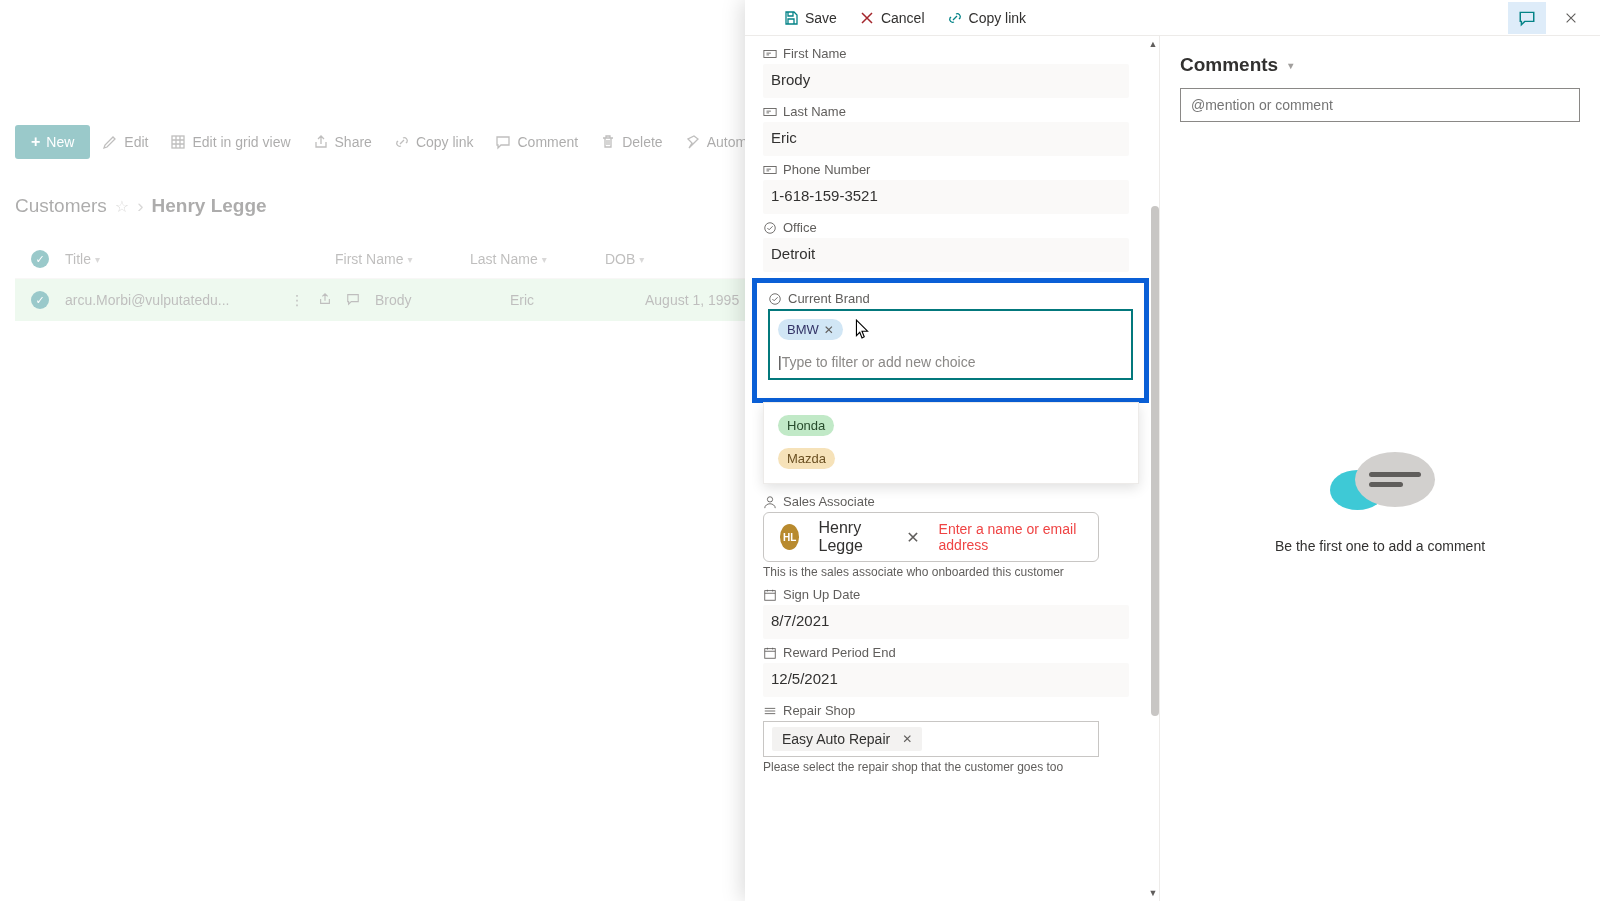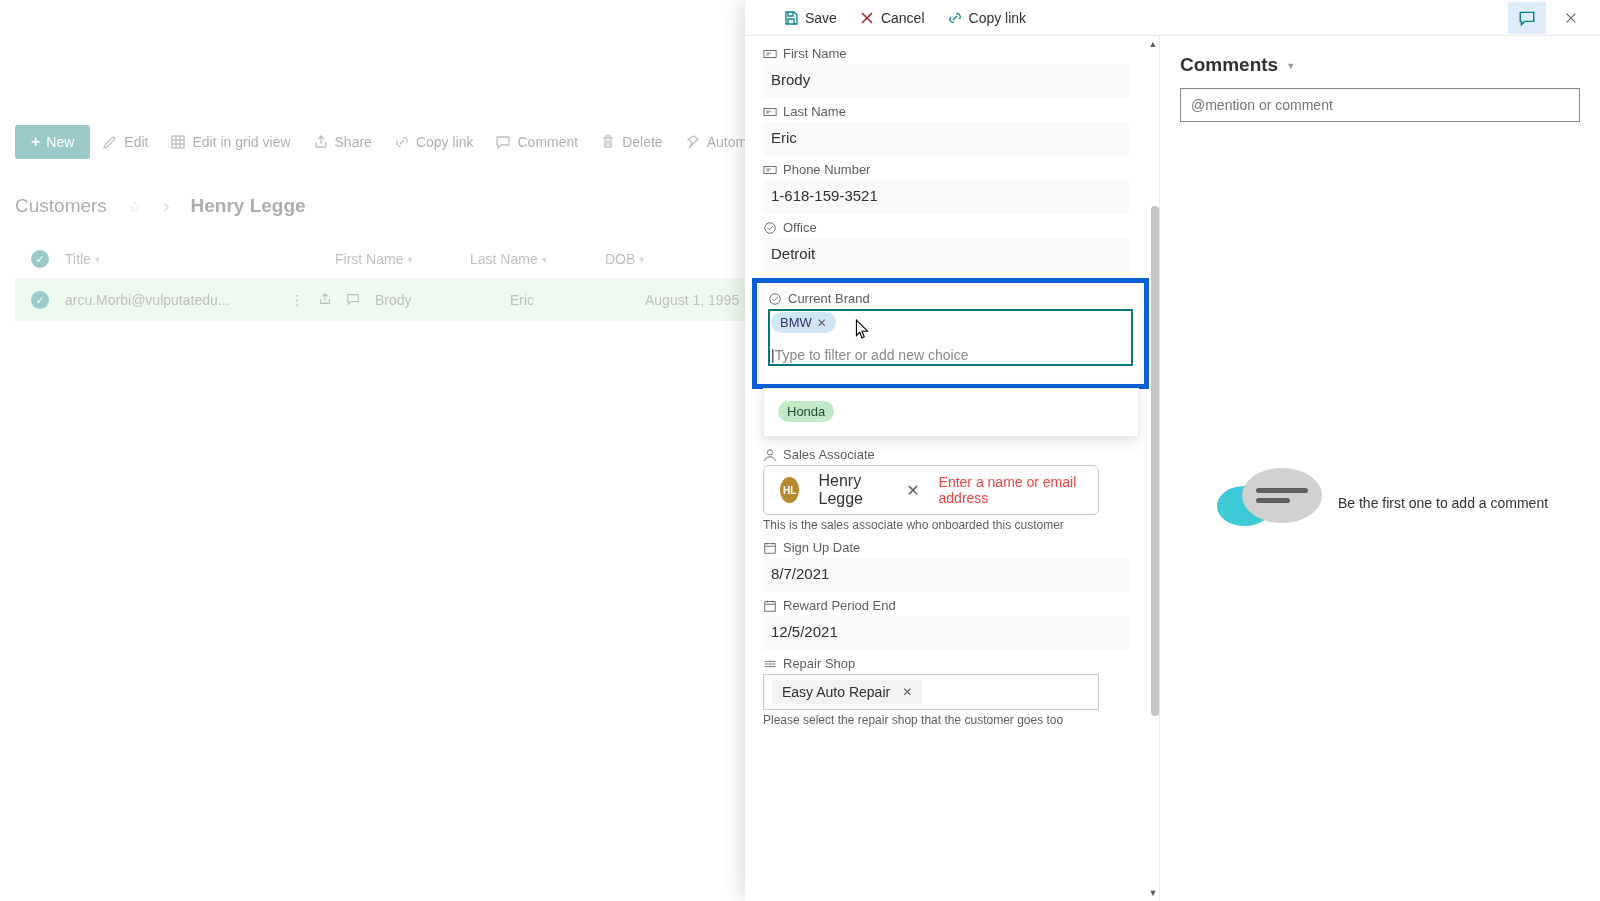--- a/index.html
+++ b/index.html
@@ -17,21 +17,21 @@
 }
 .btn-new .plus { font-size: 16px; font-weight: bold; }
 .cmd {
   display: flex; align-items: center; gap: 6px; padding: 8px 10px; font-size: 14px;
   color: #323130; cursor: pointer;
 }
 .cmd svg, .cmd .ic { width: 16px; height: 16px; color: #605e5c; }
 .cmd.more { padding: 8px 6px; }
 
 .breadcrumb {
-  position: absolute; left: 15px; top: 195px; display: flex; align-items: center; gap: 21px;
+  position: absolute; left: 15px; top: 195px; display: flex; align-items: center; gap: 8px;
   font-size: 19px; color: #323130;
 }
 .breadcrumb .star { color: #a19f9d; font-size: 16px; }
 .breadcrumb .sep { color: #a19f9d; }
 .breadcrumb .current { font-weight: 600; }
 
 .table-area { position: absolute; left: 15px; top: 240px; right: 40px; }
 .table-header {
   display: flex; align-items: center; padding: 10px 0; border-bottom: 1px solid #edebe9;
   font-size: 14px; color: #605e5c;
@@ -78,41 +78,41 @@
   border-right: 1px solid #edebe9;
 }
 .form-col::-webkit-scrollbar { width:8px; }
 .form-col::-webkit-scrollbar-thumb { background:#c8c6c4; }
 
 .comments-col { flex:1; padding: 18px 20px; display:flex; flex-direction:column; }
 .comments-title { font-size:19px; font-weight:600; display:flex; align-items:center; gap:10px; margin-bottom:12px; }
 .mention-input {
   border:1px solid #8a8886; padding:7px 10px; font-size:14px; color:#605e5c; height:34px;
 }
-.comments-empty { flex:1; display:flex; flex-direction:row; align-items:center; justify-content:center; gap:16px; }
+.comments-empty { flex:1; display:flex; flex-direction:column; align-items:center; justify-content:center; gap:16px; }
 .chat-graphic { position:relative; width:110px; height:70px; }
 .chat-bubble1 { position:absolute; left:5px; top:18px; width:55px; height:40px; background:#3ec9d6; border-radius:50%; }
 .chat-bubble2 { position:absolute; right:0; top:0; width:80px; height:55px; background:#d2d0ce; border-radius:50%; display:flex; flex-direction:column; justify-content:center; gap:5px; padding:0 14px; }
 .chat-bubble2 .line { height:5px; background:#605e5c; border-radius:3px; }
 
 .field-group { margin-bottom: 6px; padding-right: 30px; }
 .field-label { display:flex; align-items:center; gap:6px; font-size:13px; color:#605e5c; margin-bottom:3px; }
 .field-label svg { width:14px; height:14px; color:#605e5c; }
 .field-value {
   font-size:15px; color:#323130; padding: 7px 8px; min-height:34px;
   background: #faf9f8; border-radius:2px;
 }
 .field-desc { font-size:12px; color:#605e5c; margin-top:3px; margin-bottom:8px; }
 
 
 .highlight-wrap {
   border: 5px solid #0a5fd6; margin-left:-11px; margin-right:10px; padding: 8px 11px 18px 11px; margin-bottom:0;
 }
 .highlight-wrap .choice-input {
-  border: 2px solid #03787c; padding: 1px; background:#fff; position:relative;
+  border: 2px solid #03787c; padding: 8px; background:#fff; position:relative;
 }
 .pill {
   display:inline-flex; align-items:center; gap:5px; padding: 3px 9px; border-radius:11px;
   font-size:13px;
 }
 .pill-bmw { background:#d1e6f5; color:#336; }
 .pill-x { color:#605e5c; cursor:pointer; font-size:12px; }
 .filter-line { margin-top:14px; font-size:14px; color:#8a8886; }
 .filter-line .caret { color:#323130; }
 
@@ -365,20 +365,23 @@
               <path d="M1 1l0 14 3-3 2 5 2-1-2-5 5 0z" fill="#fff" stroke="#000" stroke-width="1"></path>
             </svg>
           <div class="filter-line"><span class="caret">|</span><span>Type to filter or add new choice</span></div>
         </div>
       </div>
 
       <div class="dropdown-panel">
         <div class="dd-item">
           <span class="pill pill-green">Honda</span>
         </div>
+        <div class="dd-item">
+          <span class="pill pill-amber">Mazda</span>
+        </div>
       </div>
 
       <div class="field-group" style="margin-top:10px">
         <div class="field-label">
           <svg viewBox="0 0 16 16" fill="none" stroke="currentColor">
               <circle cx="8" cy="5" r="3"></circle>
               <path d="M2 15c0-3 3-5 6-5s6 2 6 5"></path>
             </svg>
           <span>Sales Associate</span>
         </div>

